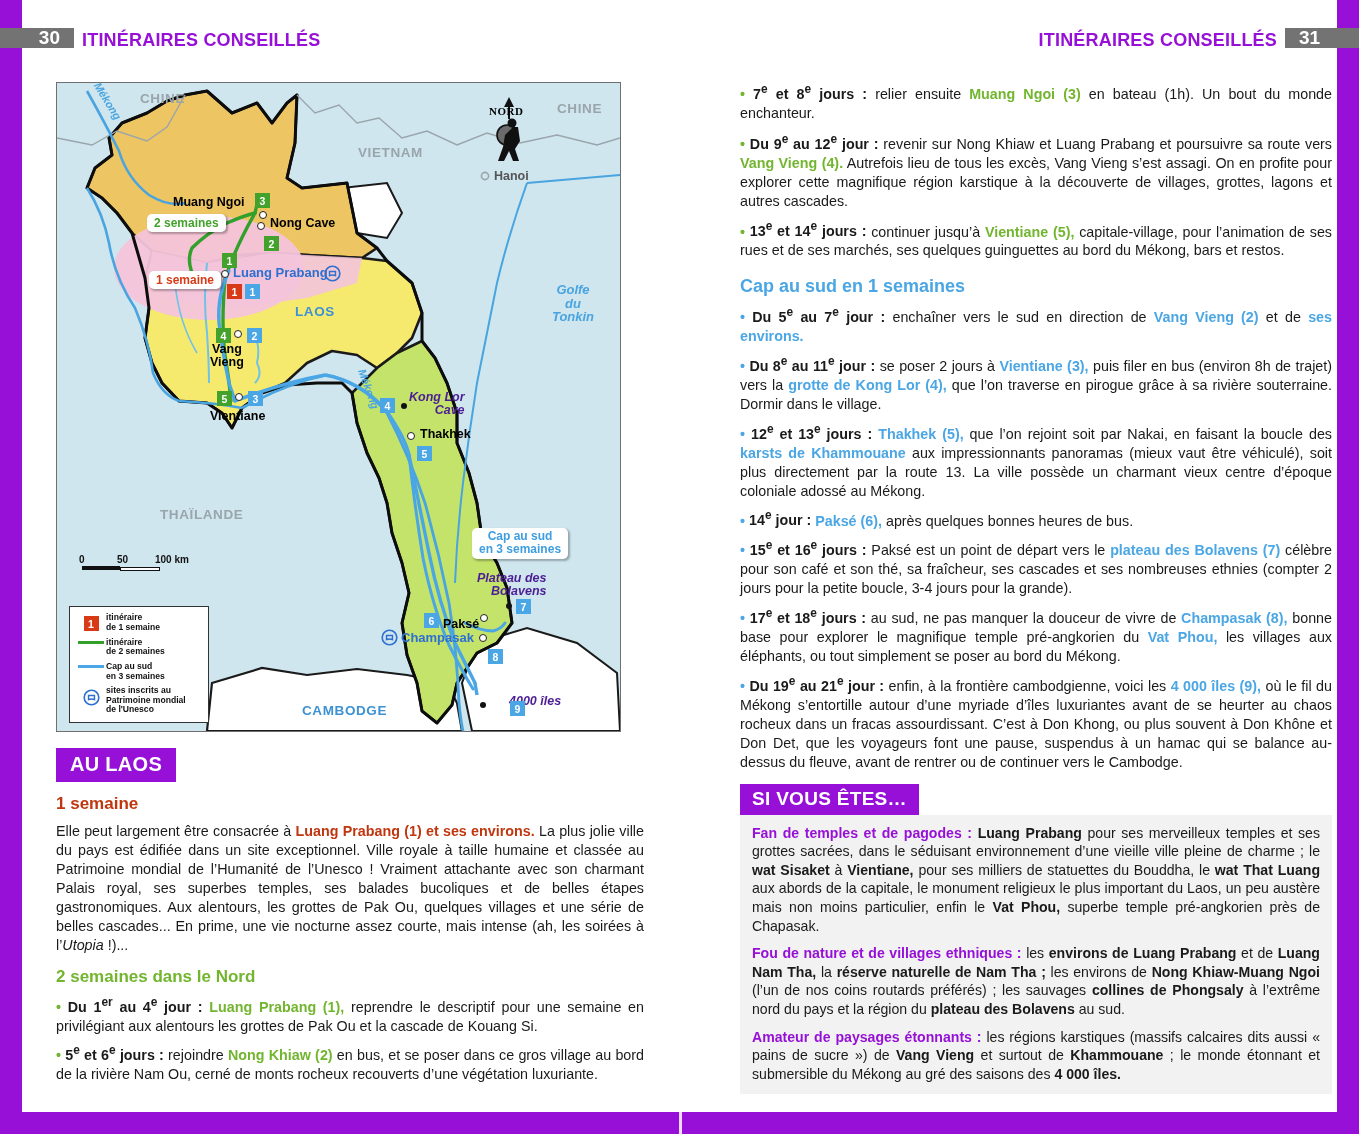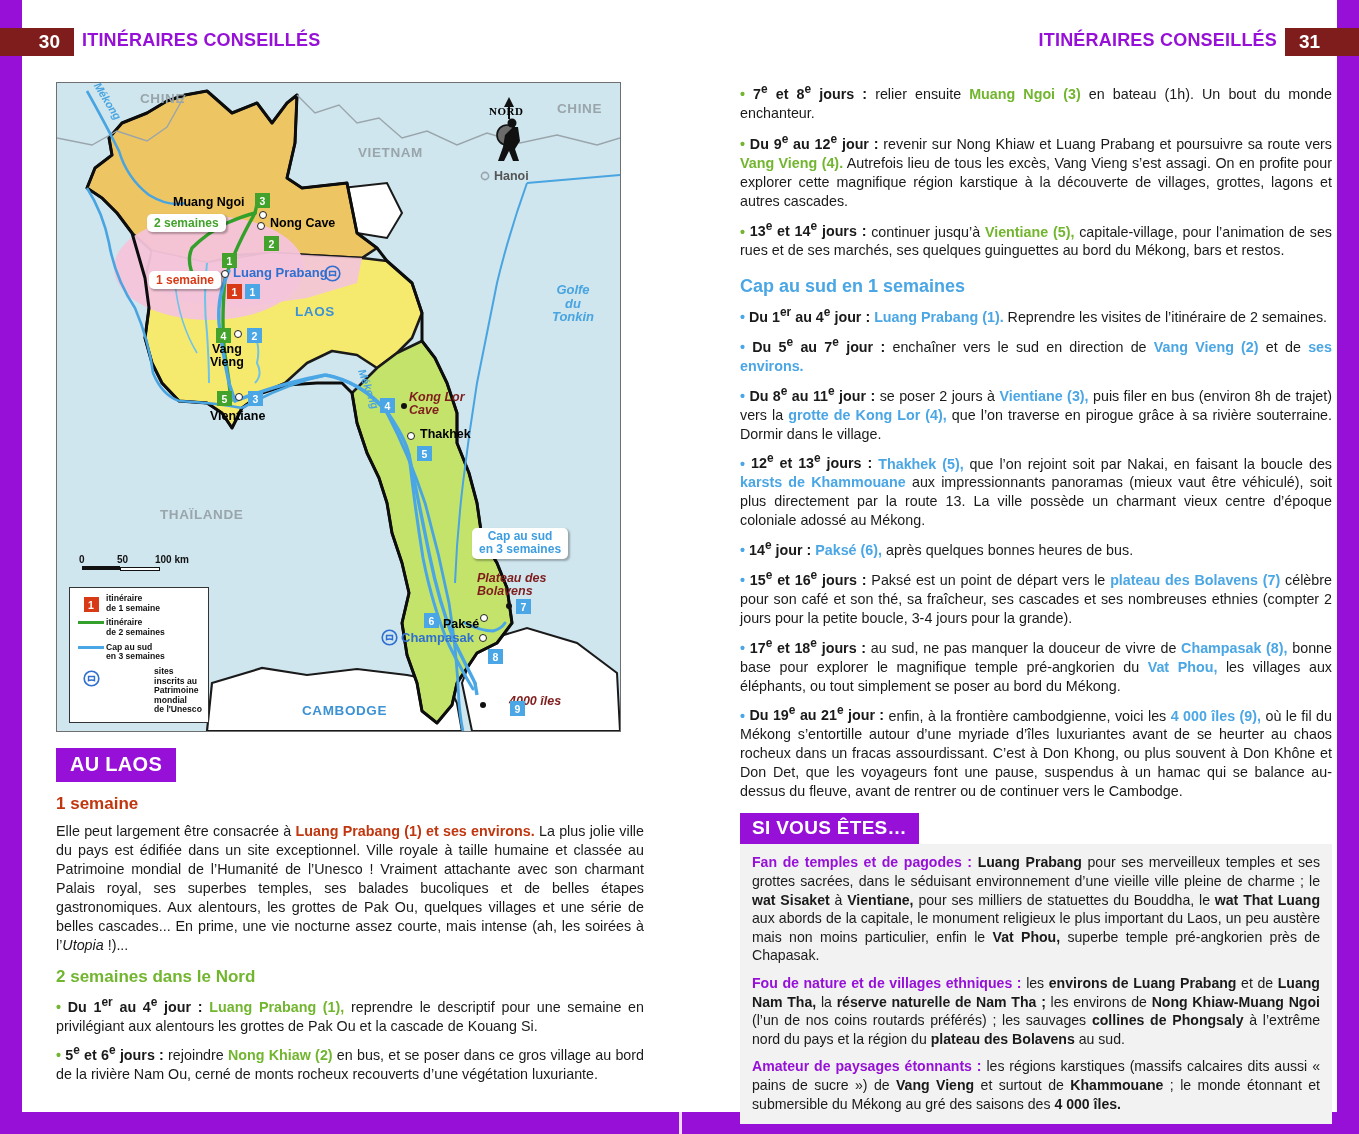--- a/index.html
+++ b/index.html
@@ -11,21 +11,21 @@
     position:relative;
   }
   
   #page{position:absolute;inset:0;}
   .frame-left{position:absolute;left:0;top:0;width:22px;height:1112px;background:#9610d8;}
   .frame-right{position:absolute;right:0;top:0;width:22px;height:1112px;background:#9610d8;}
   .frame-bottom{position:absolute;left:0;bottom:0;height:22px;width:1359px;background:#9610d8;}
   .frame-bottom .gutter{position:absolute;left:679px;top:0;width:3px;height:22px;background:#ffffff;opacity:.85;}
 
   .pagenum-tab{
-    position:absolute;top:28px;height:28px;width:52px;background:#7f1d1d;color:#fff;
+    position:absolute;top:28px;height:20px;width:52px;background:#737373;color:#fff;
     font-weight:bold;font-size:19px;display:flex;align-items:center;justify-content:center;
   }
   .pagenum-left{left:0;width:74px;justify-content:flex-end;padding-right:14px;box-sizing:border-box;}
   .pagenum-right{right:0;width:74px;justify-content:flex-start;padding-left:14px;box-sizing:border-box;}
 
   .run-head{
     position:absolute;top:30px;font-weight:bold;font-size:18px;letter-spacing:.2px;
     color:#9610d8;
   }
   .run-head-left{left:82px;}
@@ -38,21 +38,21 @@
 
   
   #map-wrap{position:relative;width:565px;height:650px;border:1px solid #6f6f6f;box-sizing:border-box;background:#cfe6ef;}
   #map-svg{display:block;}
   .maplabel{position:absolute;pointer-events:none;white-space:nowrap;}
   .ctry{color:#9aa5ab;font-weight:bold;font-size:13.5px;letter-spacing:.6px;}
   .ctry-blue{color:#3d92d4;font-weight:bold;font-size:13.5px;letter-spacing:.6px;}
   .sea{color:#49a4e0;font-style:italic;font-weight:bold;font-size:13px;text-align:center;line-height:1.05;}
   .town{color:#000;font-weight:bold;font-size:12.5px;}
   .town-blue{color:#2e6fd0;font-weight:bold;font-size:13px;}
-  .town-it{color:#7f1d1d;font-weight:bold;font-style:italic;font-size:12.5px;line-height:1.05;text-align:left;}
+  .town-it{color:#4c1d95;font-weight:bold;font-style:italic;font-size:12.5px;line-height:1.05;text-align:right;}
   .river{color:#49a4e0;font-weight:bold;font-style:italic;font-size:11px;}
   .dotw{width:8px;height:8px;border-radius:50%;background:#fff;border:1.6px solid #222;box-sizing:border-box;}
   .dotb{width:6px;height:6px;border-radius:50%;background:#111;}
   .num{
     width:15px;height:15px;font-size:10.5px;color:#fff;font-weight:bold;
     display:flex;align-items:center;justify-content:center;box-sizing:border-box;
   }
   .num.red{background:#d93a16;}
   .num.green{background:#43a22b;}
   .num.blue{background:#4aa6e4;}
@@ -64,21 +64,21 @@
   .callout.green{color:#43a22b;}
   .callout.blue{color:#3e9ee0;text-align:center;line-height:1.12;}
   .unesco{width:17px;height:17px;}
   .nord-lbl{font-family:"Liberation Serif",serif;font-weight:bold;font-size:11px;color:#000;letter-spacing:.5px;}
 
   .legend-box{
     position:absolute;left:12px;bottom:8px;width:140px;background:#fff;border:1px solid #333;
     box-sizing:border-box;padding:6px 6px 7px 6px;
   }
   .legend-row{display:flex;align-items:flex-start;margin-bottom:5px;}
-  .legend-row:last-child{margin-bottom:0;gap:48px;}
+  .legend-row:last-child{margin-bottom:0;}
   .legend-key{width:30px;flex:0 0 30px;display:flex;align-items:center;justify-content:center;padding-top:3px;}
   .legend-txt{font-size:8.6px;line-height:1.12;color:#111;font-weight:600;}
   .legend-line{width:26px;height:3px;}
   .scalebar{position:absolute;left:22px;bottom:160px;}
   .scale-nums{display:flex;font-size:10px;font-weight:bold;color:#111;}
   .scale-nums span{width:38px;}
   .scale-nums span:last-child{width:auto;}
   .scale-bars{display:flex;margin-top:1px;margin-left:3px;}
   .scale-bars i{display:block;height:4px;width:38px;background:#111;}
   .scale-bars i.alt{background:#fff;border:1px solid #111;height:2px;margin-top:1px;}
@@ -363,21 +363,20 @@
     <p class="body" style="margin-bottom:9px;"><span class="bullet">• </span><span class="b">7<sup>e</sup> et 8<sup>e</sup> jours : </span><span>relier ensuite </span><span class="g">Muang Ngoi (3)</span><span> en bateau (1h). Un bout du monde enchanteur.</span></p>
 
     <p class="body" style="margin-bottom:9px;"><span class="bullet">• </span><span class="b">Du 9<sup>e</sup> au 12<sup>e</sup> jour : </span><span>revenir sur Nong Khiaw et Luang Prabang et poursuivre sa route vers </span><span class="g">Vang Vieng (4).</span><span> Autrefois lieu de tous les excès, Vang Vieng s’est assagi. On en profite pour explorer cette magnifique région karstique à la découverte de villages, grottes, lagons et autres cascades.</span></p>
 
     <p class="body"><span class="bullet">• </span><span class="b">13<sup>e</sup> et 14<sup>e</sup> jours : </span><span>continuer jusqu’à </span><span class="g">Vientiane (5),</span><span> capitale-village, pour l’animation de ses rues et de ses marchés, ses quelques guinguettes au bord du Mékong, bars et restos.</span></p>
 
     <div class="spacer-16"></div>
     <h3 class="sub sub-blue" style="font-size:18px;">Cap au sud en 1 semaines</h3>
     <div class="spacer-8"></div>
 
-    <p class="body" style="margin-bottom:8px;"><span class="bullet-b">• </span><span class="b">Du 1<sup>er</sup> au 4<sup>e</sup> jour : </span><span class="bl">Luang Prabang (1).</span><span> Reprendre les visites de l’itinéraire de 2 semaines.</span></p>
 
     <p class="body" style="margin-bottom:8px;"><span class="bullet-b">• </span><span class="b">Du 5<sup>e</sup> au 7<sup>e</sup> jour : </span><span>enchaîner vers le sud en direction de </span><span class="bl">Vang Vieng (2)</span><span> et de </span><span class="bl">ses environs.</span></p>
 
     <p class="body" style="margin-bottom:8px;"><span class="bullet-b">• </span><span class="b">Du 8<sup>e</sup> au 11<sup>e</sup> jour : </span><span>se poser 2 jours à </span><span class="bl">Vientiane (3),</span><span> puis filer en bus (environ 8h de trajet) vers la </span><span class="bl">grotte de Kong Lor (4),</span><span> que l’on traverse en pirogue grâce à sa rivière souterraine. Dormir dans le village.</span></p>
 
     <p class="body" style="margin-bottom:8px;"><span class="bullet-b">• </span><span class="b">12<sup>e</sup> et 13<sup>e</sup> jours : </span><span class="bl">Thakhek (5),</span><span> que l’on rejoint soit par Nakai, en faisant la boucle des </span><span class="bl">karsts de Khammouane</span><span> aux impressionnants panoramas (mieux vaut être véhiculé), soit plus directement par la route 13. La ville possède un charmant vieux centre d’époque coloniale adossé au Mékong.</span></p>
 
     <p class="body" style="margin-bottom:8px;"><span class="bullet-b">• </span><span class="b">14<sup>e</sup> jour : </span><span class="bl">Paksé (6),</span><span> après quelques bonnes heures de bus.</span></p>
 
     <p class="body" style="margin-bottom:8px;"><span class="bullet-b">• </span><span class="b">15<sup>e</sup> et 16<sup>e</sup> jours : </span><span>Paksé est un point de départ vers le </span><span class="bl">plateau des Bolavens (7)</span><span> célèbre pour son café et son thé, sa fraîcheur, ses cascades et ses nombreuses ethnies (compter 2 jours pour la petite boucle, 3-4 jours pour la grande).</span></p>

